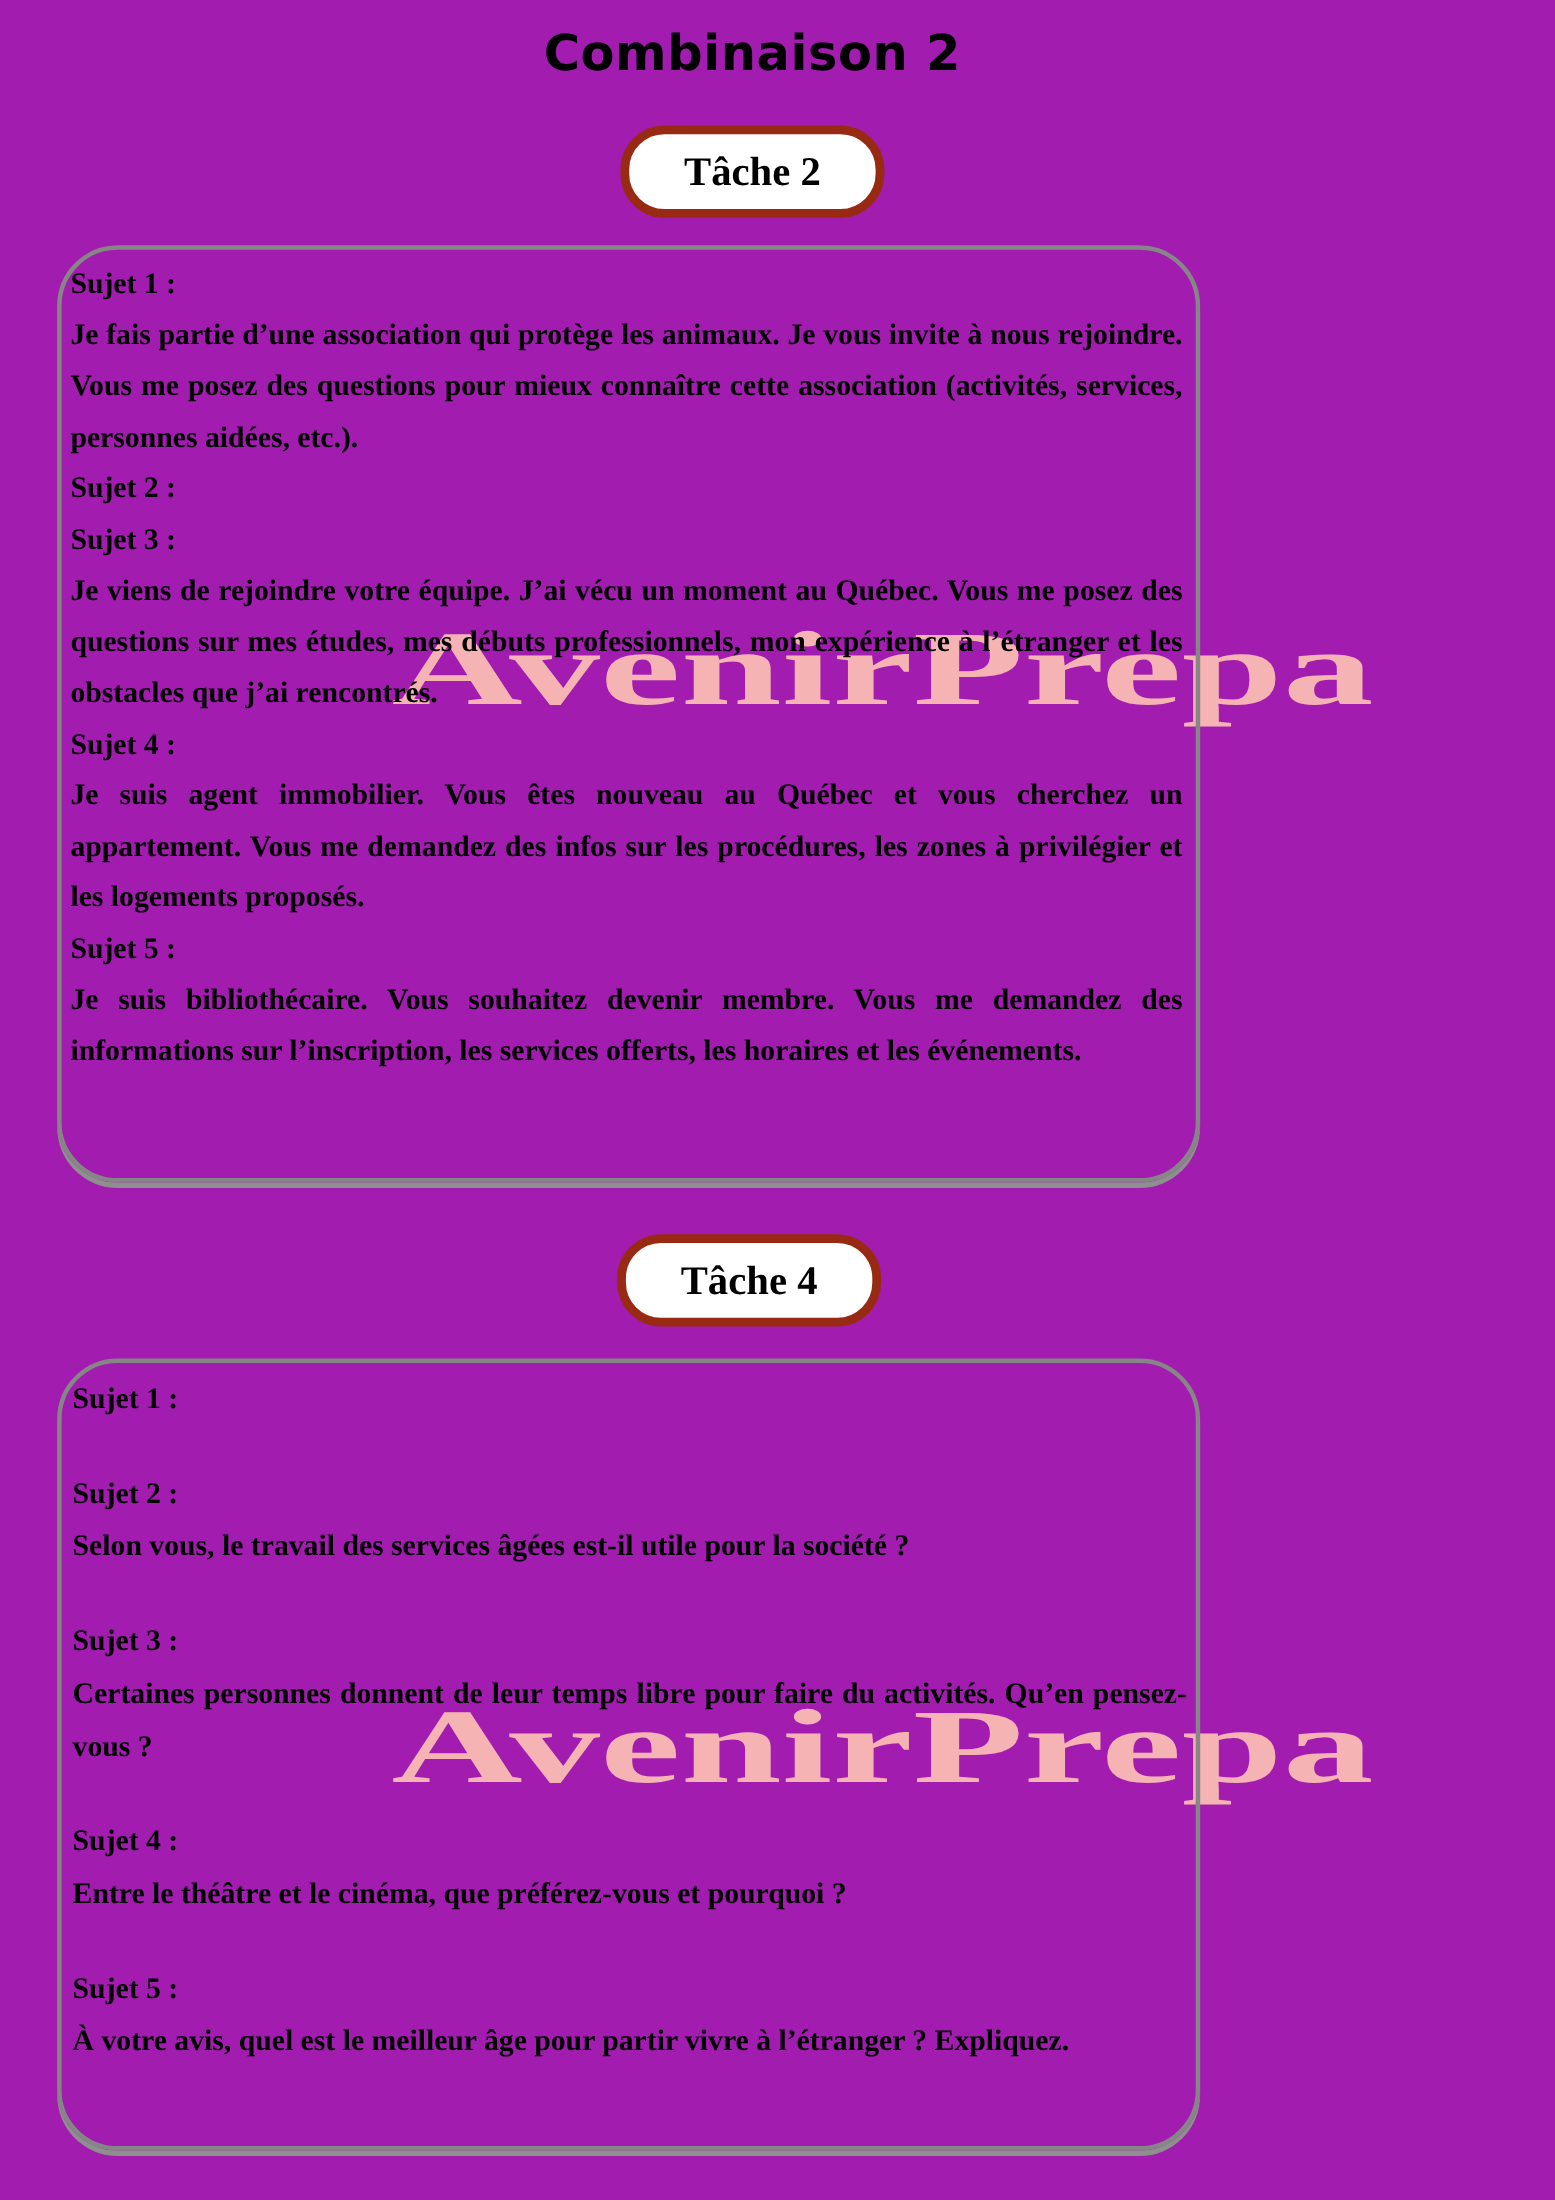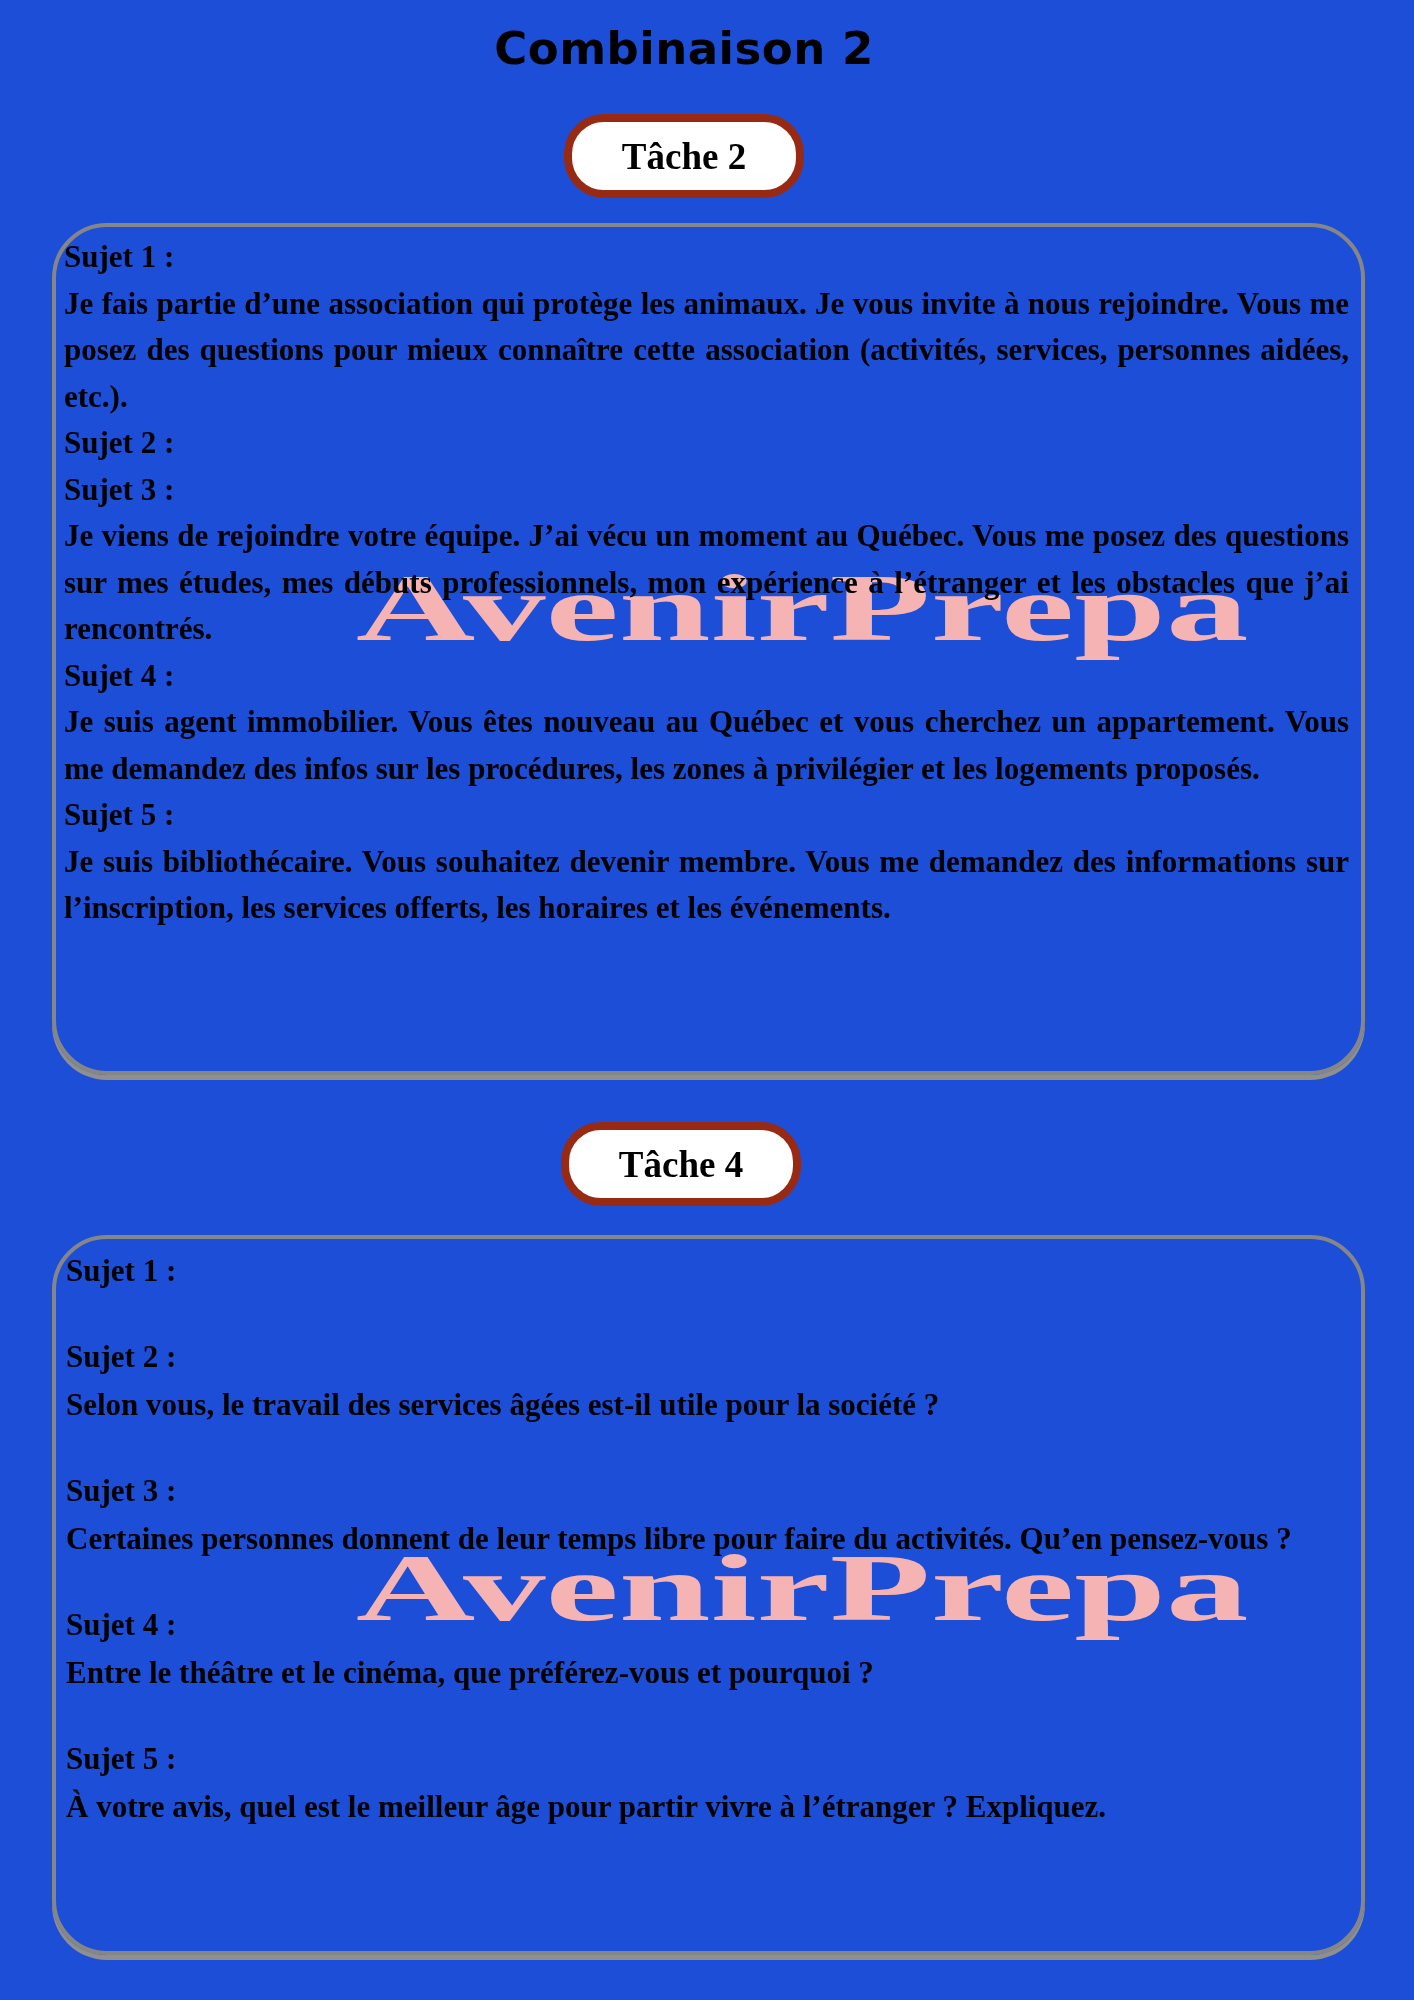--- a/index.html
+++ b/index.html
@@ -1,20 +1,20 @@
 <!DOCTYPE html>
 <html><head>
 <meta charset="utf-8">
 <style>
   html, body { margin: 0; padding: 0; background: #ffffff; }
   .page {
     position: relative;
     width: 1414px;
     height: 2000px;
-    background: #1d4ed8;
+    background: #a21caf;
     overflow: hidden;
   }
 
   
   .title {
     position: absolute;
     top: 22px;
     left: 0;
     width: 1368px;
     margin: 0;
@@ -64,29 +64,29 @@
     transform-origin: left top;
     z-index: 1;
   }
   .wm1 { top: 560px; }
   .wm2 { top: 1540px; }
 
   
   .subject-box {
     position: absolute;
     left: 52px;
-    width: 1313px;
+    width: 1039px;
     box-sizing: border-box;
     border: 4px solid #868686;
     border-radius: 55px;
     box-shadow: 0 5px 0 0 #8f8f8f;
     background: transparent;
     font-family: "Liberation Serif", serif;
     font-weight: bold;
-    font-size: 31px;
+    font-size: 27px;
     color: #000000;
     z-index: 2;
     overflow: hidden;
   }
   .box1 {
     top: 223px;
     height: 852px;
     padding: 7px 12px 0 8px;
     line-height: 46.5px;
   }

